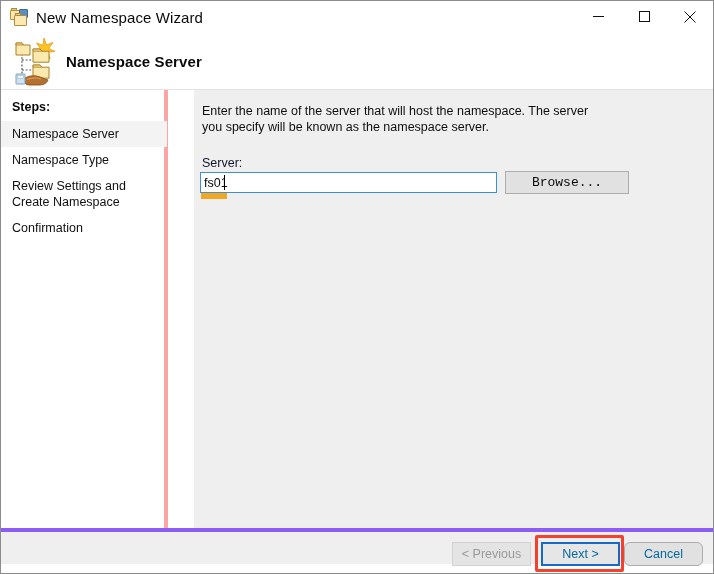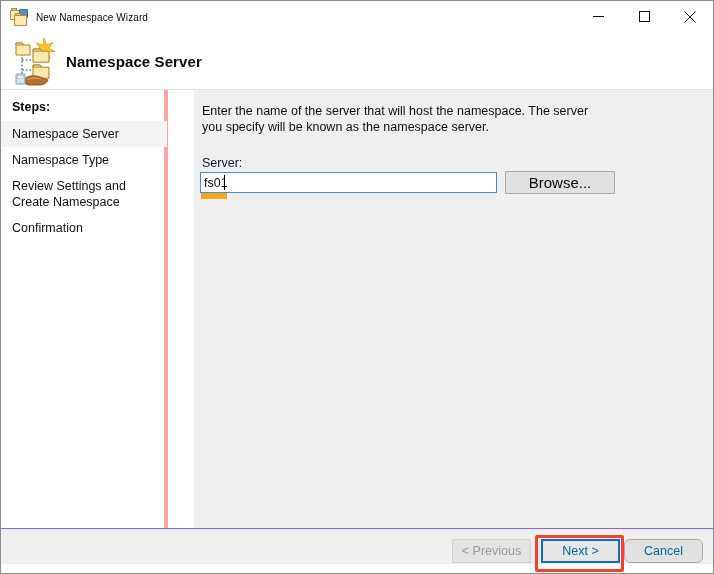--- a/index.html
+++ b/index.html
@@ -59,21 +59,21 @@
   .mini-badge {
     position: absolute;
     left: 9px; top: 1px;
     width: 7px; height: 7px;
     background: #5a8fc6;
     border: 1px solid #3c6b9c;
     border-radius: 1px;
   }
   .titlebar-text {
     margin-left: 8px;
-    font-size: 10px;
+    font-size: 15px;
     color: #0a0a0a;
     letter-spacing: 0.1px;
     white-space: nowrap;
   }
   .winbtns {
     margin-left: auto;
     display: flex;
     height: 32px;
   }
   .winbtn {
@@ -209,39 +209,39 @@
     left: 7px;
     top: 103px;
     width: 26px;
     height: 6px;
     background: #f0a722;
   }
   .browse-btn {
     position: absolute;
     left: 311px;
     top: 81px;
-    width: 110px;
+    width: 124px;
     height: 23px;
     background: #e1e1e1;
     border: 1px solid #adadad;
     box-sizing: border-box;
-    font-family: Liberation Sans, sans-serif;
-    font-size: 15px;
+    font-family: Liberation Mono, monospace;
+    font-size: 13px;
     color: #0a0a0a;
     padding: 0;
   }
 
   
   .footer {
     position: absolute;
     left: 0; top: 527px;
     width: 714px;
     height: 36px;
     background: #efefef;
-    border-top: 1px solid #8b5cf6;
+    border-top: 4px solid #8b5cf6;
     box-sizing: border-box;
   }
   .btn {
     position: absolute;
     top: 10px;
     width: 79px;
     height: 24px;
     box-sizing: border-box;
     background: #e1e1e1;
     border: 1px solid #adadad;

